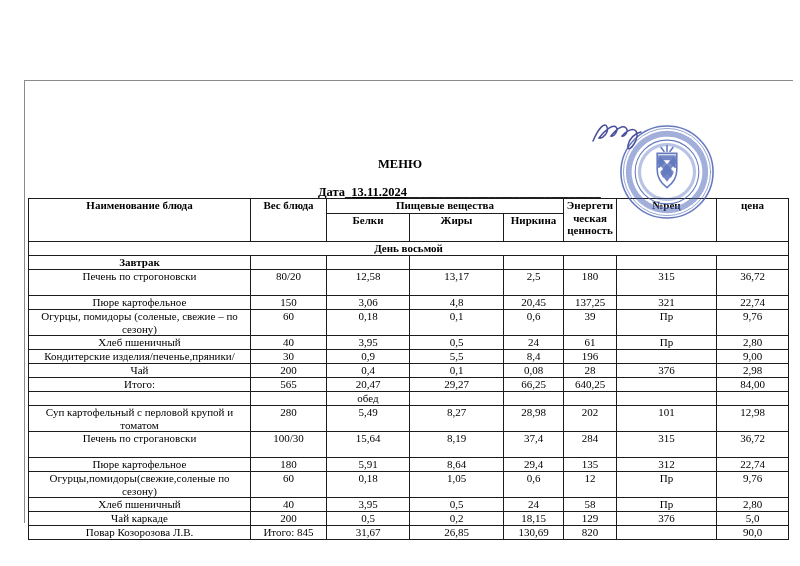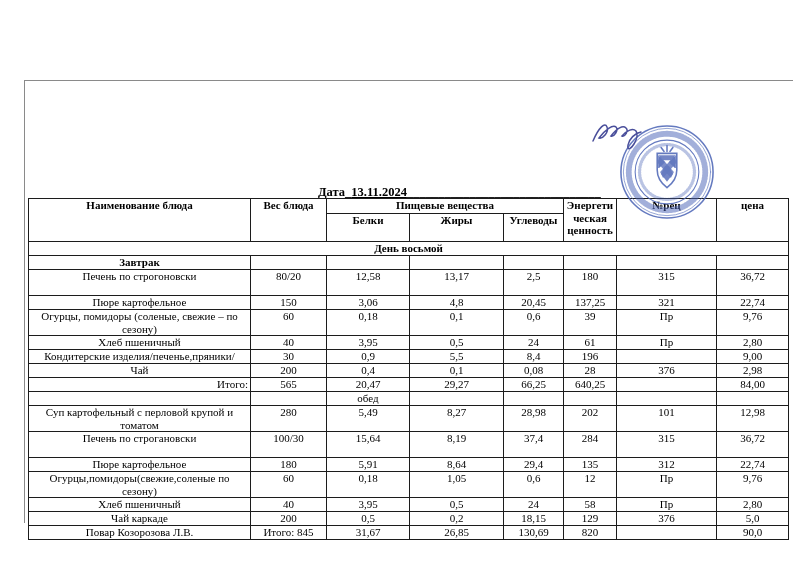--- a/index.html
+++ b/index.html
@@ -52,20 +52,21 @@
 </style>
 </head>
 <body>
 
 <div class="page-frame"></div>
 
 <div class="approval">
 </div>
 
 <div class="title-block">
+  <div>МЕНЮ</div>
 </div>
 <div class="date-line"><span>Дата_</span><span class="date-value">13.11.2024</span><span>_______________________________</span></div>
 
 <table class="menu">
   <colgroup>
     <col style="width:222px">
       <col style="width:76px">
       <col style="width:83px">
       <col style="width:94px">
     <col style="width:60px">
@@ -78,21 +79,21 @@
       <th rowspan="2">Наименование блюда</th>
       <th rowspan="2">Вес блюда</th>
       <th colspan="3">Пищевые вещества</th>
       <th rowspan="2">Энергети ческая ценность</th>
       <th rowspan="2">№рец</th>
       <th rowspan="2">цена</th>
     </tr>
     <tr class="hdr2">
       <th>Белки</th>
       <th>Жиры</th>
-      <th>Углеводы</th>
+      <th>Ниркина</th>
     </tr>
   </thead>
   <tbody id="menu-body">
       <tr>
         <td colspan="8" class="b">День восьмой</td>
       </tr>
       <tr>
         <td class="b">Завтрак</td>
         <td class="b"></td>
         <td class="b"></td>
@@ -156,21 +157,21 @@
         <td>Чай</td>
         <td>200</td>
         <td>0,4</td>
         <td>0,1</td>
         <td>0,08</td>
         <td>28</td>
         <td>376</td>
         <td>2,98</td>
       </tr>
       <tr>
-        <td style="text-align: right;">Итого:</td>
+        <td style="text-align: center;">Итого:</td>
         <td>565</td>
         <td>20,47</td>
         <td>29,27</td>
         <td>66,25</td>
         <td>640,25</td>
         <td></td>
         <td>84,00</td>
       </tr>
       <tr>
         <td></td>

